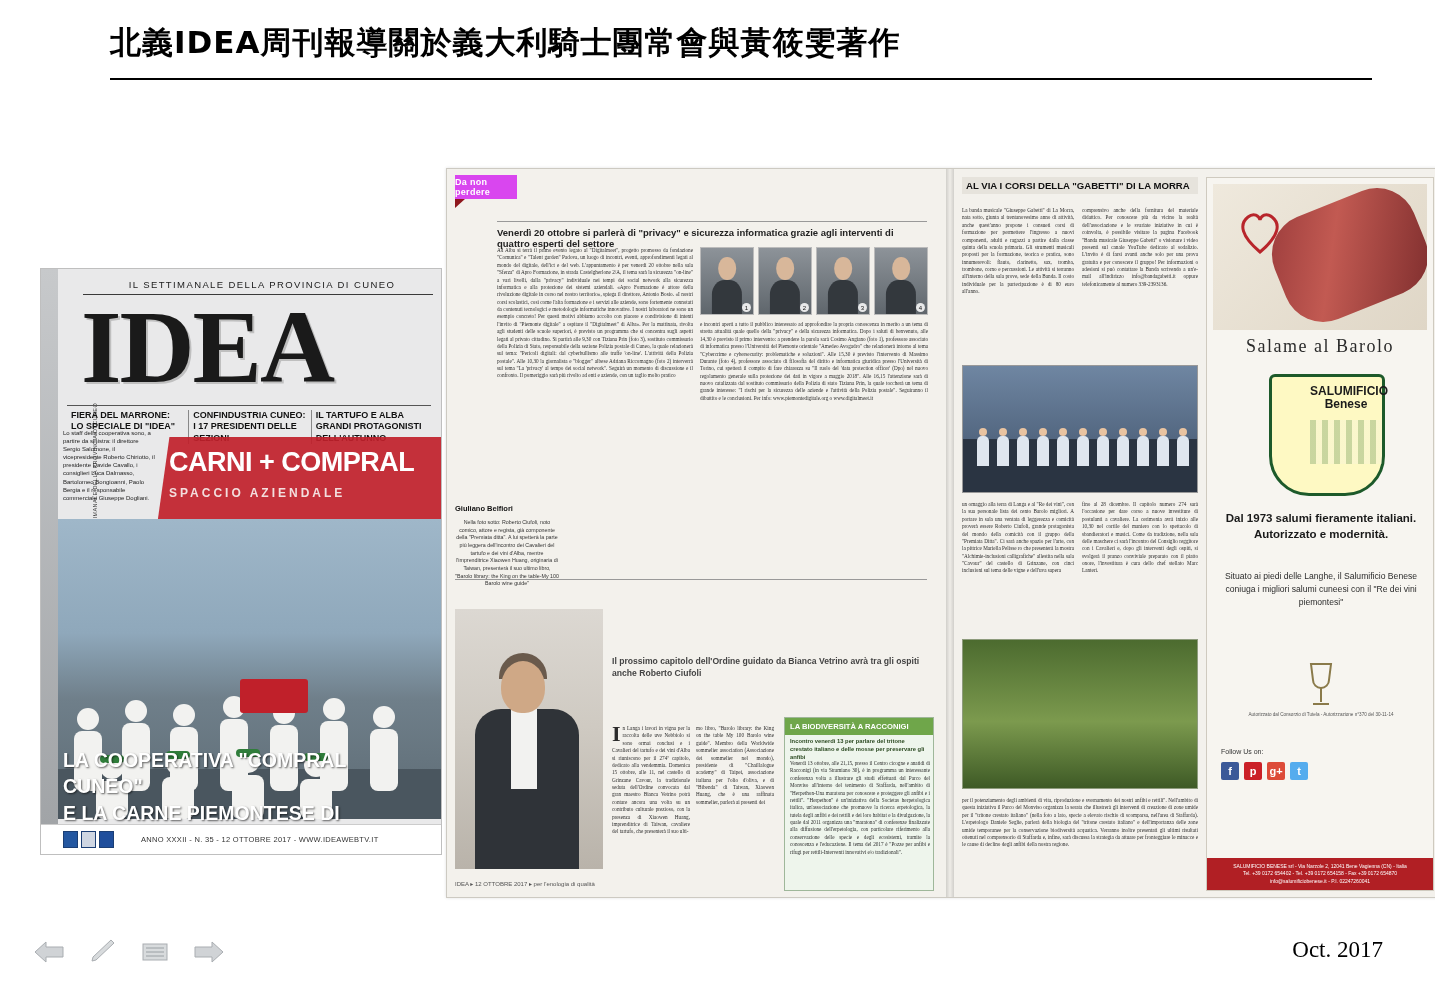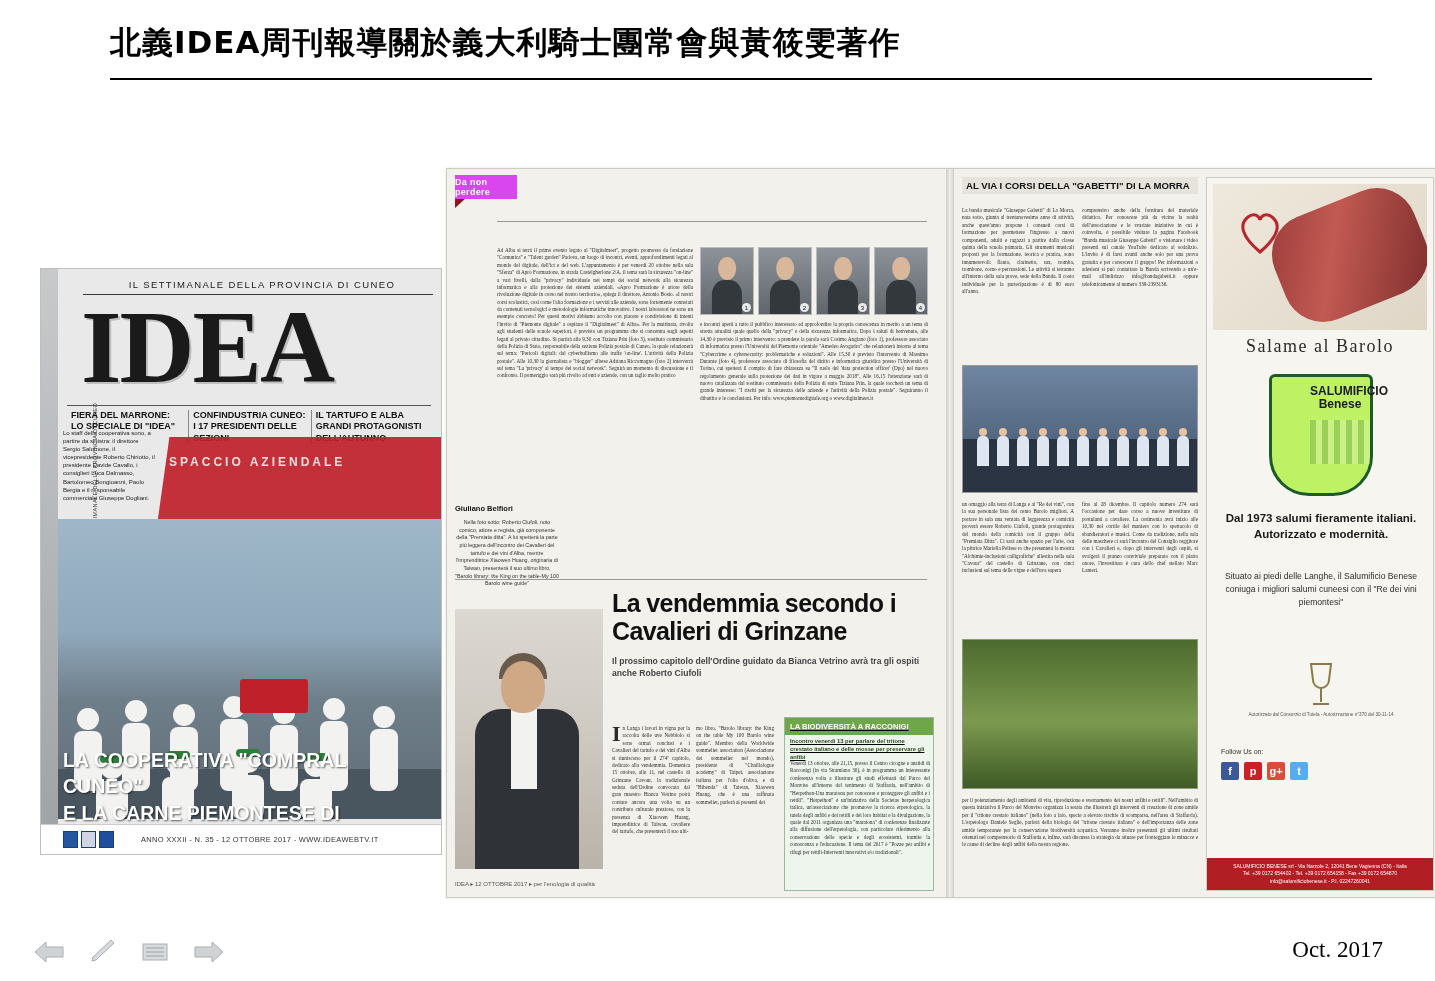--- a/index.html
+++ b/index.html
@@ -379,21 +379,20 @@
     font-size: 22px;
     line-height: 18px;
     padding-right: 2px;
     font-weight: bold;
   }
   .box-green {
     position: absolute; left: 165px; top: 556px;
     width: 168px; height: 180px;
     border: 1px solid #9fb79a;
     background: #eef5ec;
-    text-decoration: underline;
   }
   .box-green h4 {
     margin: 0; padding: 4px 5px;
     background: #6fa64a;
     color: #fff;
     font-family: "Liberation Sans", sans-serif;
     font-size: 7.6px;
   }
   .box-green .sub {
     padding: 3px 5px 0;
@@ -476,22 +475,22 @@
     position: absolute; left: 6px; top: 158px;
     width: 214px;
     text-align: center;
     font-family: "Liberation Serif", serif;
     font-size: 18px;
     color: #2a2a2a;
     letter-spacing: 1.5px;
   }
   .ad-shield {
     position: absolute; left: 62px; top: 196px;
-    width: 104px; height: 122px;
-    background: #bef264;
+    width: 116px; height: 122px;
+    background: #fef9c3;
     border: 3px solid #1d5a2a;
     border-radius: 6px 6px 40px 40px;
     text-align: center;
     font-family: "Liberation Sans", sans-serif;
     padding-left: 38px;
   }
   .ad-shield .nm {
     margin-top: 8px;
     font-size: 12px; font-weight: bold; color: #1b1b1b; line-height: 1.05;
   }
@@ -569,20 +568,21 @@
     <div class="cover-logo">IDEA</div>
     <div class="cover-subrule"></div>
     <div class="cover-tags">
       <div>FIERA DEL MARRONE: LO SPECIALE DI "IDEA"</div>
       <div>CONFINDUSTRIA CUNEO: I 17 PRESIDENTI DELLE SEZIONI</div>
       <div>IL TARTUFO E ALBA GRANDI PROTAGONISTI DELL'AUTUNNO</div>
     </div>
     <div class="cover-blurb">Lo staff della cooperativa sono, a partire da sinistra: il direttore Sergio Salomone, il vicepresidente Roberto Chiriotto, il presidente Davide Cavallo, i consiglieri Luca Dalmasso, Bartolomeo Bongioanni, Paolo Bergia e il responsabile commerciale Giuseppe Dogliani.</div>
     <div class="cover-red"></div>
     <div class="cover-brand">
+      <span>CARNI + COMPRAL</span>
       <small>SPACCIO AZIENDALE</small>
     </div>
     <div class="cover-photo">
       <svg class="crowd" viewBox="0 0 384 170" preserveAspectRatio="none">
         <rect x="0" y="120" width="384" height="50" fill="#4a565f"></rect>
         <g fill="#f2f2f0">
           <circle cx="30" cy="70" r="11"></circle>
             <rect x="16" y="82" width="28" height="60" rx="8"></rect>
           <circle cx="78" cy="62" r="11"></circle>
             <rect x="64" y="74" width="28" height="68" rx="8"></rect>
@@ -627,20 +627,21 @@
       <div class="imprint">ANNO XXXII - N. 35 - 12 OTTOBRE 2017 - WWW.IDEAWEBTV.IT</div>
     </div>
   </div>
 
   <div class="spread">
     <div class="gutter"></div>
 
     <div class="page-left">
       <div class="tab-red">Da non perdere</div>
       <div class="rule-thin" style="left:50px; top:52px; width:430px;"></div>
+      <div class="hl-sub">Venerdì 20 ottobre si parlerà di "privacy" e sicurezza informatica grazie agli interventi di quattro esperti del settore</div>
 
       <div class="portraits">
         <div class="p">
             <span class="pnum">1</span>
           </div>
         <div class="p">
             <span class="pnum">2</span>
           </div>
         <div class="p">
             <span class="pnum">3</span>
@@ -657,21 +658,20 @@
 
       <div class="byline">Giuliano Belfiori</div>
       <div class="caption">Nella foto sotto: Roberto Ciufoli, noto comico, attore e regista, già componente della "Premiata ditta". A lui spetterà la parte più leggera dell'incontro dei Cavalieri del tartufo e dei vini d'Alba, mentre l'imprenditrice Xiaowen Huang, originaria di Taiwan, presenterà il suo ultimo libro, "Barolo library: the King on the table-My 100 Barolo wine guide"</div>
       <div class="photo-man">
         <div class="body"></div>
           <div class="shirt"></div>
           <div class="hair"></div>
           <div class="head"></div>
       </div>
 
-      <div class="bigtitle">La vendemmia secondo i Cavalieri di Grinzane</div>
       <div class="bigsub">Il prossimo capitolo dell'Ordine guidato da Bianca Vetrino avrà tra gli ospiti anche Roberto Ciufoli</div>
 
       <div class="col dropcap" style="left:165px; top:556px; width:78px; height:172px;">In Langa i lavori in vigna per la raccolta delle uve Nebbiolo si sono ormai conclusi e i Cavalieri del tartufo e dei vini d'Alba si riuniscono per il 274º capitolo, dedicato alla vendemmia. Domenica 15 ottobre, alle 11, nel castello di Grinzane Cavour, la tradizionale seduta dell'Ordine convocata dal gran maestro Bianca Vetrino potrà contare ancora una volta su un contributo culturale prezioso, con la presenza di Xiaowen Huang, imprenditrice di Taiwan, cavaliere del tartufo, che presenterà il suo ulti-</div>
       <div class="col" style="left:249px; top:556px; width:78px; height:172px;">mo libro, "Barolo library: the King on the table My 100 Barolo wine guide". Membro della Worldwide sommelier association (Associazione dei sommelier nel mondo), presidente di "Chaillalogue academy" di Taipei, associazione italiana per l'olio d'oliva, e di "Bibenda" di Taiwan, Xiaowen Huang, che è una raffinata sommelier, parlerà ai presenti dei</div>
 
       <div class="box-green" style="left:337px; top:548px; width:150px; height:174px;">
         <h4>LA BIODIVERSITÀ A RACCONIGI</h4>
         <div class="sub">Incontro venerdì 13 per parlare del tritone crestato italiano e delle mosse per preservare gli anfibi</div>
         <div class="col" style="left:5px; top:42px; width:140px; height:126px; position:absolute;">Venerdì 13 ottobre, alle 21,15, presso il Centro cicogne e anatidi di Racconigi (in via Stramiano 30), è in programma un interessante conferenza volta a illustrare gli studi effettuati dal Parco del Monviso all'interno del tenimento di Staffarda, nell'ambito di "Herpethon-Una maratona per conoscere e proteggere gli anfibi e i rettili". "Herpethon" è un'iniziativa della Societas herpetologica italica, un'associazione che promuove la ricerca erpetologica, la tutela degli anfibi e dei rettili e dei loro habitat e la divulgazione, la quale dal 2011 organizza una "maratona" di conferenze finalizzate alla diffusione dell'erpetologia, con particolare riferimento alla conservazione delle specie e degli ecosistemi, tramite la conoscenza e l'educazione. Il tema del 2017 è "Pozze per anfibi e rifugi per rettili-Interventi innovativi e/o tradizionali".</div>
       </div>

